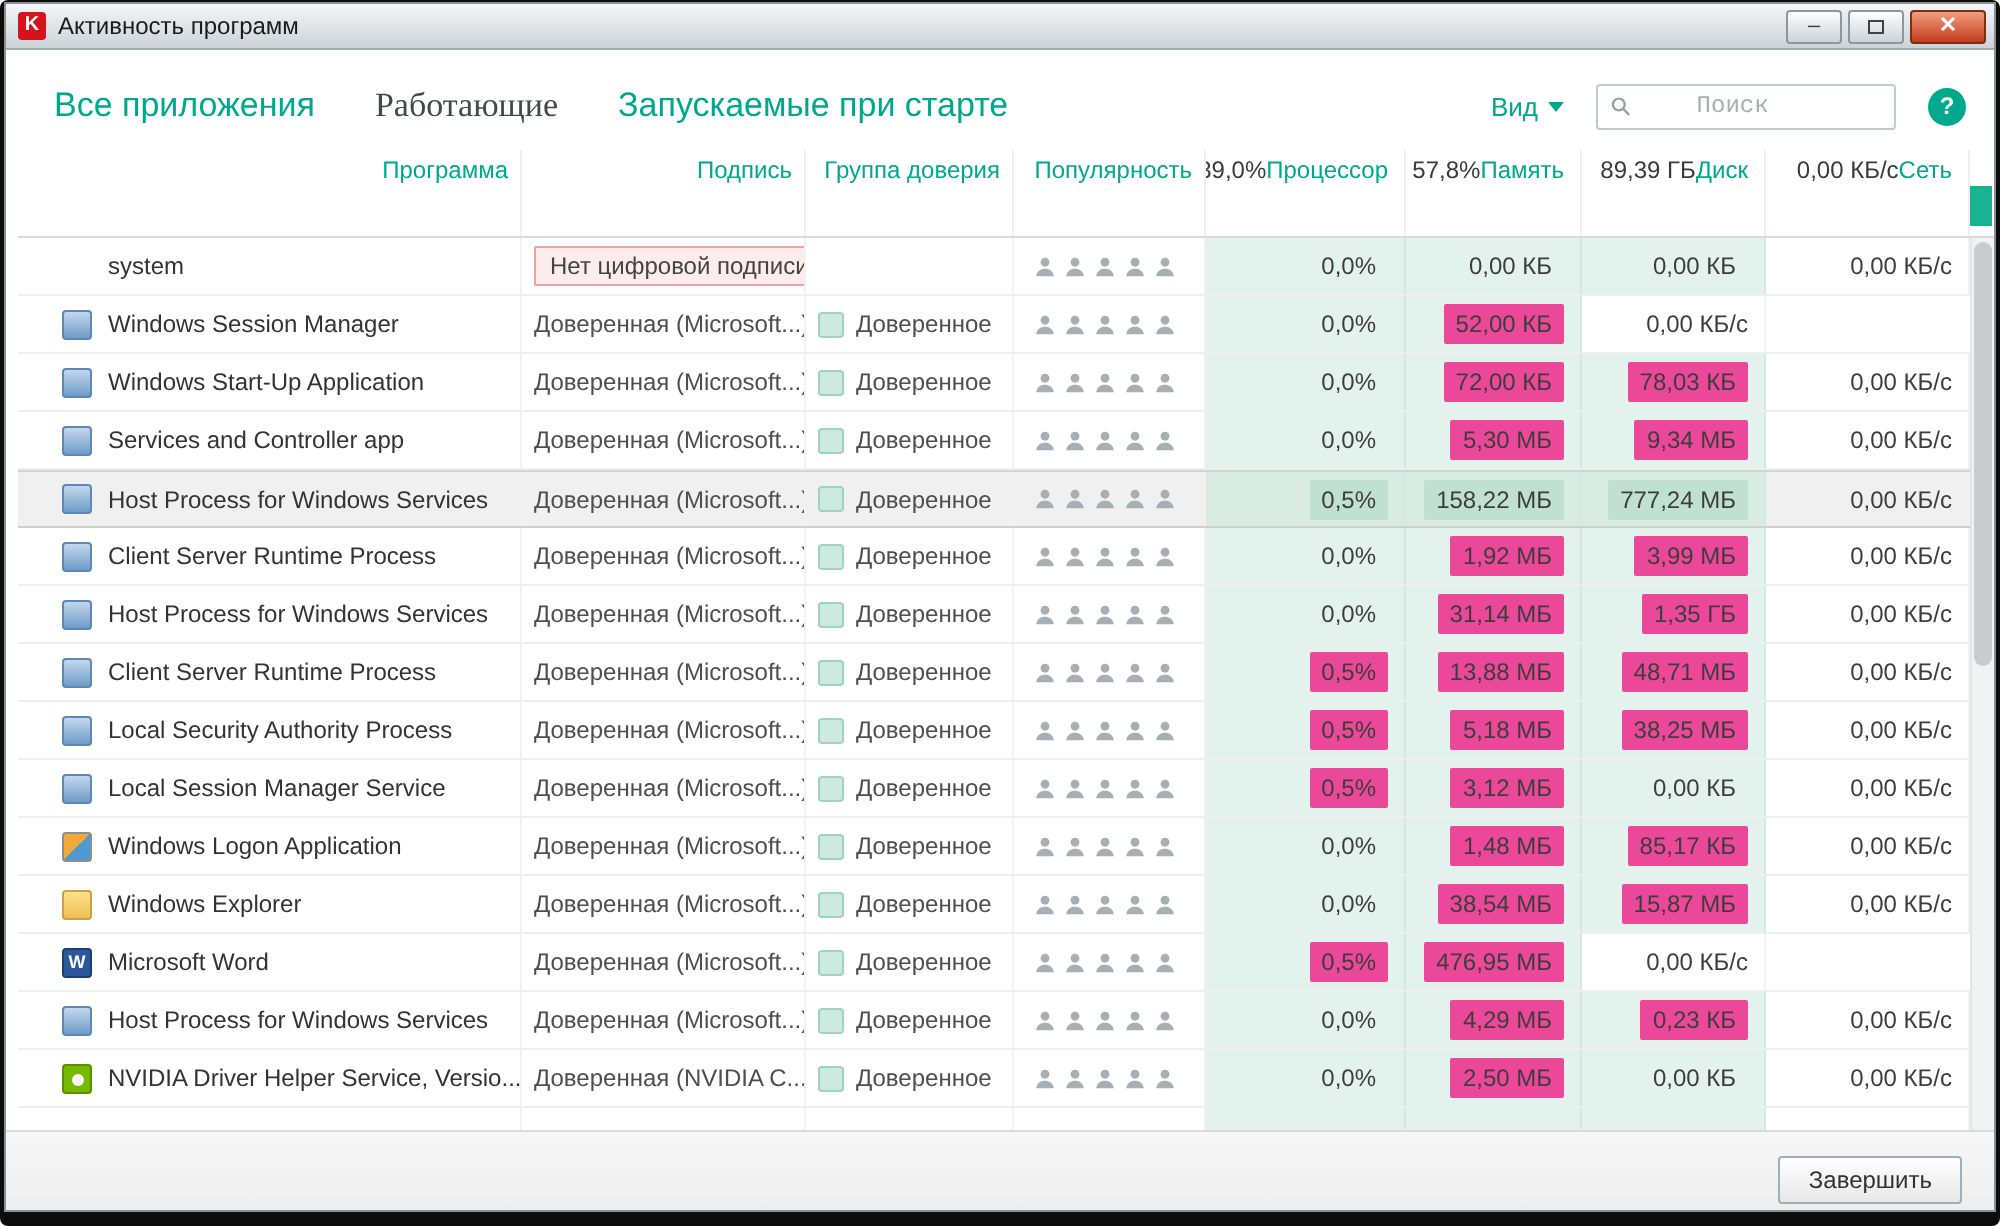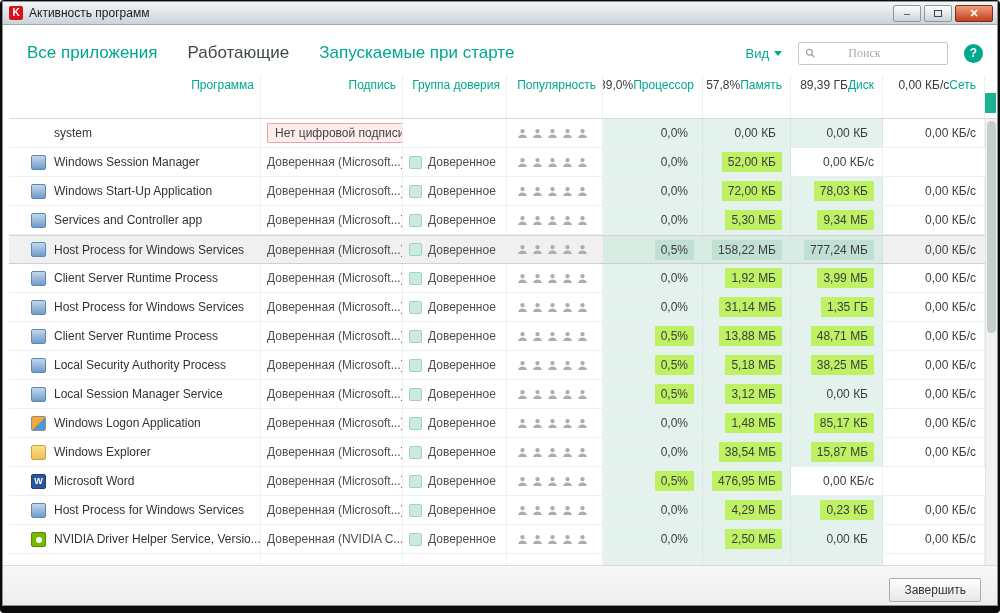--- a/index.html
+++ b/index.html
@@ -12,26 +12,26 @@
   .app-logo { width:14px; height:14px; background:#d6121c; color:#fff; font-weight:bold; font-size:10px; line-height:14px; text-align:center; border-radius:2px; flex:none; }
   .title-text { font-size:12px; color:#1b1b1b; margin-left:6px; white-space:nowrap; }
   .win-buttons { margin-left:auto; display:flex; gap:3px; }
   .win-btn { width:28px; height:17px; border:1px solid #8f979e; border-radius:2px; background:linear-gradient(#fdfefe,#ccd3d7); color:#3c4348; font-size:11px; line-height:14px; text-align:center; cursor:default; }
   .win-btn .box { display:inline-block; width:8px; height:7px; border:1px solid #3c4348; margin-top:4px; background:transparent; }
   .win-btn.close { width:38px; background:linear-gradient(#f09d7e,#c43d1b); border-color:#7e2f0e; color:#fff; font-weight:bold; }
 
   
   .tabs-row { height:50px; flex:none; display:flex; align-items:center; padding:6px 14px 0 24px; background:#fff; }
   .tab { font-size:17px; color:#00a88e; margin-right:30px; white-space:nowrap; cursor:pointer; }
-  .tab.active { color:#41494b; }
+  .tab.active { color:#41494b;font-family:Liberation Serif, serif; }
   .right-tools { margin-left:auto; display:flex; align-items:center; gap:16px; }
   .view-btn { color:#00a88e; font-size:13px; display:flex; align-items:center; gap:5px; cursor:pointer; }
   .caret-down { width:0; height:0; border-left:4px solid transparent; border-right:4px solid transparent; border-top:5px solid #00a88e; }
   .search-box { width:150px; height:23px; border:1px solid #c4c9cc; border-radius:2px; display:flex; align-items:center; padding:0 6px; gap:5px; background:#fff; }
-  .search-box input { border:none; outline:none; width:100%; font-size:12px; color:#333; font-family:Liberation Serif, serif;padding-left:28px; }
+  .search-box input { border:none; outline:none; width:100%; font-size:12px; color:#333; font-family:Liberation Mono, monospace;padding-left:28px; }
   .search-box input::placeholder { color:#a8aeb2; }
   .help-btn { width:19px; height:19px; border-radius:50%; background:#00a88e; color:#fff; font-size:12px; font-weight:bold; display:flex; align-items:center; justify-content:center; cursor:pointer; }
 
   
   .cols { display:grid; grid-template-columns:252px 142px 104px 96px 100px 88px 92px 102px; }
   .table-header { flex:none; height:44px; margin-left:6px; width:988px; display:flex; border-bottom:1px solid #d7dbdb; }
   .header-grid { width:976px; }
   .hcell { display:flex; flex-direction:row; justify-content:flex-end; padding:3px 6px 6px; border-right:1px solid #eef0f0; overflow:hidden; cursor:pointer; }
   .hcell.num { text-align:right; padding-right:8px; }
   .hstat { font-size:12px; color:#3a3a3a; height:17px; white-space:nowrap; }
@@ -57,21 +57,21 @@
   .cell.signature { font-size:12px; color:#4e4e4e; }
   .sig.warn { border:1px solid #f0a0a0; background:#fdecec; padding:2px 7px; border-radius:1px; color:#444; }
   .cell.trust { font-size:12px; color:#4e4e4e; gap:6px;align-items:center; }
   .trust-box { width:13px; height:13px; background:#cdeae0; border:1px solid #9ed3c3; border-radius:2px; flex:none; }
   .cell.popularity { gap:4px; padding-left:10px; }
   .person { display:flex; }
   .cell.num { justify-content:flex-end; padding-right:8px; font-size:12px; color:#3d3d3d; }
   .cell.cpu, .cell.mem, .cell.disk { background:#e3f2ed; border-right:1px solid #d4e8e1; }
   .row.selected .cell.cpu, .row.selected .cell.mem, .row.selected .cell.disk { background:#d9ece4; }
   .chip { padding:3px 6px; border-radius:1px; }
-  .chip.hot { background:#bef264; }
+  .chip.hot { background:#ec4899; }
   .row.selected .chip.hot { background:#bfe0d2; }
   .row.filler { height:11px; border-bottom:none; }
 
   .scrollbar { position:absolute; top:0; right:0; width:12px; height:446px; background:#f1f3f3; border-left:1px solid #e2e5e5; }
   .scroll-thumb { position:absolute; top:2px; left:1px; width:9px; height:212px; background:#c7cccd; border-radius:5px; }
 
   
   .footer { flex:1; background:linear-gradient(#f7f7f7,#ececec); border-top:1px solid #d8dcdc; display:flex; align-items:center; justify-content:flex-end; padding:12px 16px; }
   .terminate-btn { min-width:88px; height:24px; background:linear-gradient(#ffffff,#e7e7e7); border:1px solid #9fb0bb; border-radius:2px; font-size:12px; color:#333; padding:0 14px; cursor:pointer; font-family:"Liberation Sans",sans-serif; }
 </style>

